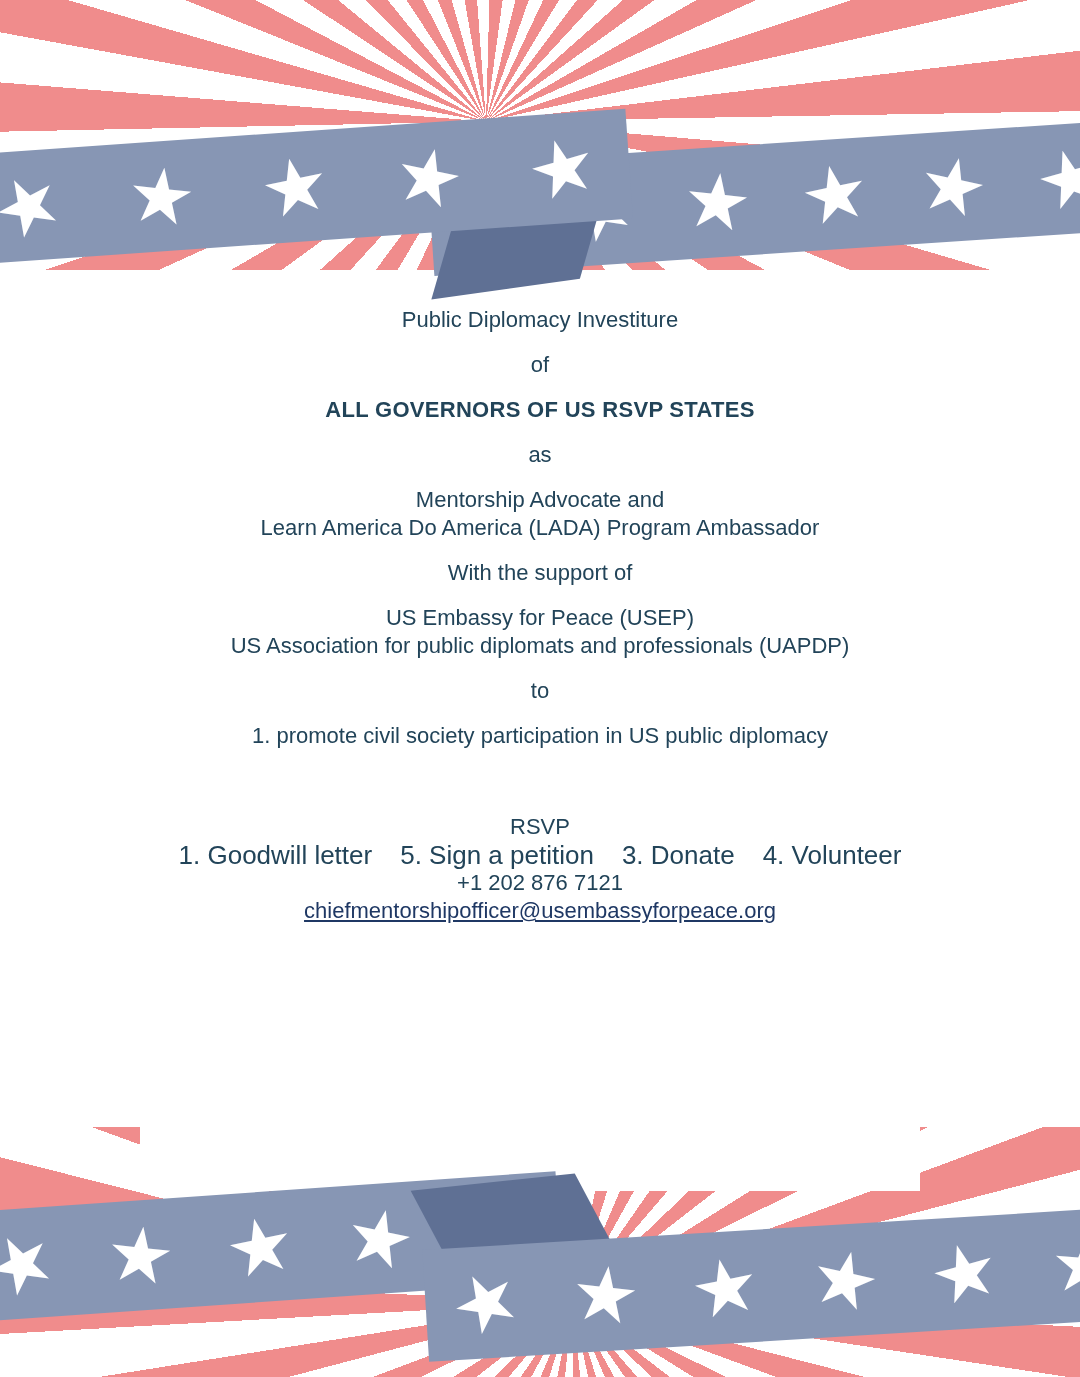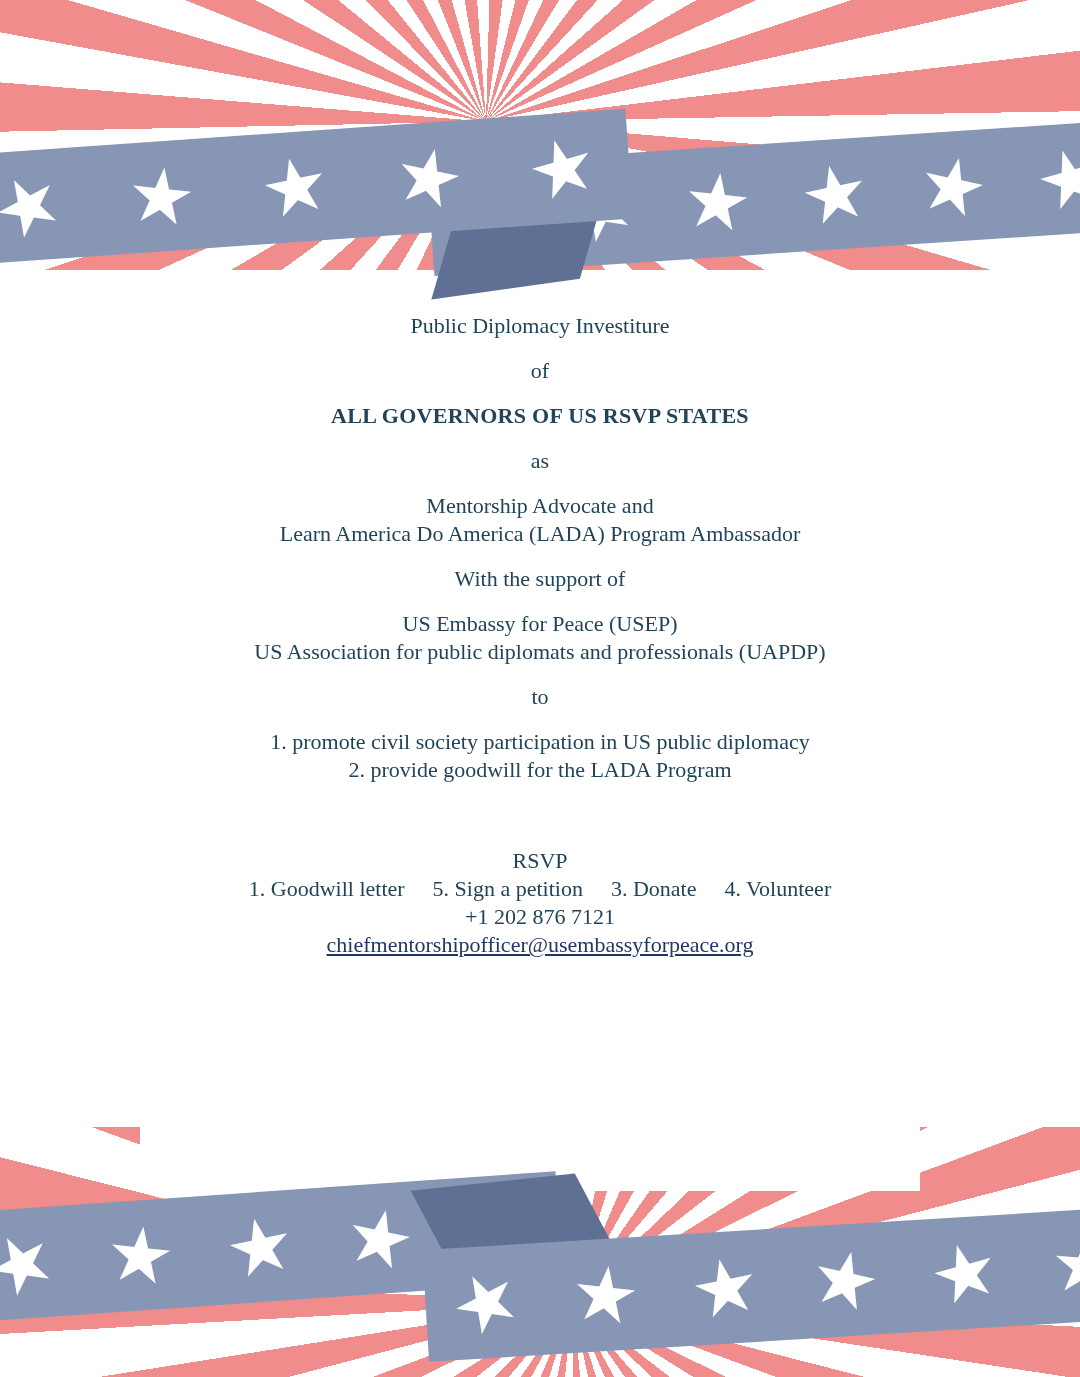--- a/index.html
+++ b/index.html
@@ -63,31 +63,31 @@
   .band-bottom-right { left: 425px; top: 1228px; width: 720px; height: 112px; transform: rotate(-3.5deg); z-index: 3; }
   .fold-bottom       { left: 433px; top: 1180px; width: 165px; height: 90px; transform: rotate(-6deg) skewX(22deg); z-index: 2; }
 
   
   .txt {
     position: absolute;
     left: 0; right: 0; top: 304px;
     text-align: center;
     z-index: 5;
   }
-  .txt p, .txt .group { margin: 8px 0 17px; font-family: Liberation Serif, serif; }
+  .txt p, .txt .group { margin: 2px 0 17px; }
   .ln { font-size: 22px; line-height: 28px; }
   .bold { font-weight: bold; letter-spacing: 0.3px; }
   .mb-lg { margin-bottom: 56px !important; }
   .mb-xl { margin-bottom: 63px !important; }
   .group .ln { margin: 0; }
   .options-row {
     display: flex;
     justify-content: center;
     gap: 28px;
-    font-size: 22px;
+    font-size: 26px;
     line-height: 28px;
   }
   .email {
     color: var(--link, #1f3864);
     text-decoration: underline;
     cursor: pointer;
   }
 </style>
 </head>
 <body>
@@ -147,21 +147,20 @@
 
     <div class="group">
       <div class="ln">US Embassy for Peace (USEP)</div>
       <div class="ln">US Association for public diplomats and professionals (UAPDP)</div>
     </div>
 
     <p class="ln">to</p>
 
     <div class="group mb-xl">
       <div class="ln">1. promote civil society participation in US public diplomacy</div>
-      <div class="ln">2. provide goodwill for the LADA Program</div>
     </div>
 
     <div class="group">
       <div class="ln">RSVP</div>
       <div class="options-row">
         <span>1. Goodwill letter</span>
         <span>5. Sign a petition</span>
         <span>3. Donate</span>
         <span>4. Volunteer</span>
       </div>

